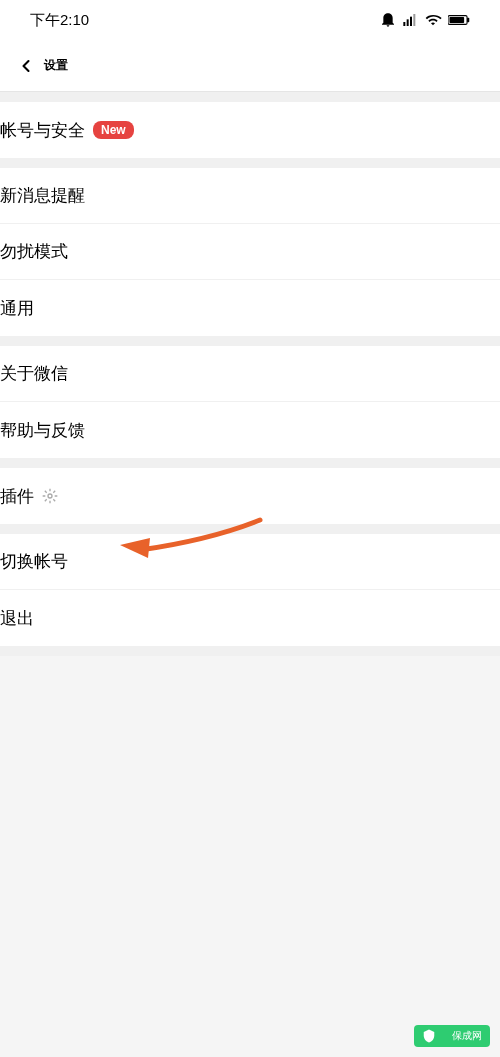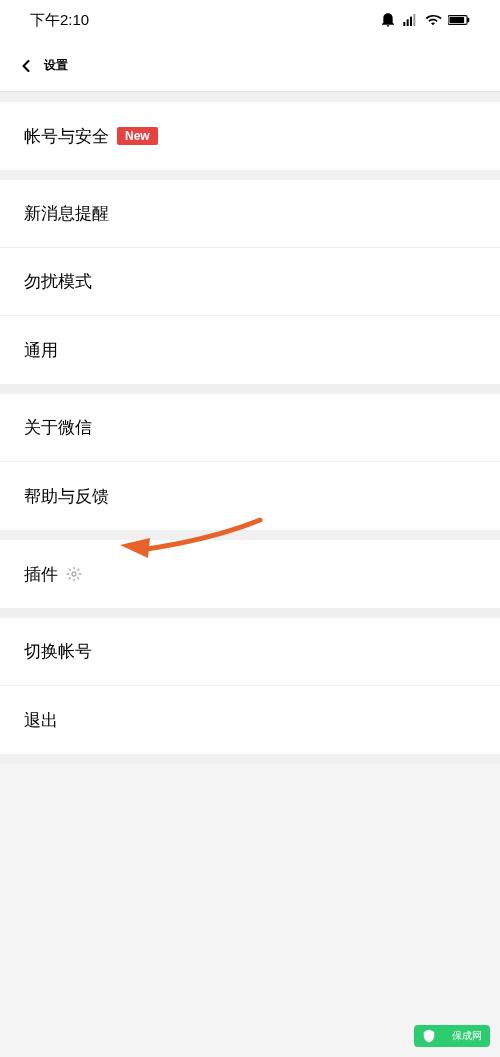--- a/index.html
+++ b/index.html
@@ -68,45 +68,45 @@
 
     
     .section-divider {
       height: 10px;
       background: #f0f0f0;
     }
 
     
     .menu-item {
       background: #fff;
-      height: 68px;
-      display: flex;
-      align-items: center;
-      padding: 0 24px;
+      height: 56px;
+      display: flex;
+      align-items: center;
+      padding: 0 0;
       border-bottom: 1px solid #f0f0f0;
       cursor: pointer;
       position: relative;
     }
 
     .menu-item:last-child {
       border-bottom: none;
     }
 
     .menu-item-text {
       font-size: 17px;
       color: #000;
     }
 
     .new-badge {
       background: #e64340;
       color: #fff;
       font-size: 12px;
       font-weight: bold;
       padding: 2px 8px;
-      border-radius: 2px;
+      border-radius: 8px;
       margin-left: 8px;
     }
 
     .plugin-icon {
       display: inline-flex;
       align-items: center;
       justify-content: center;
       width: 20px;
       height: 20px;
       margin-left: 6px;

